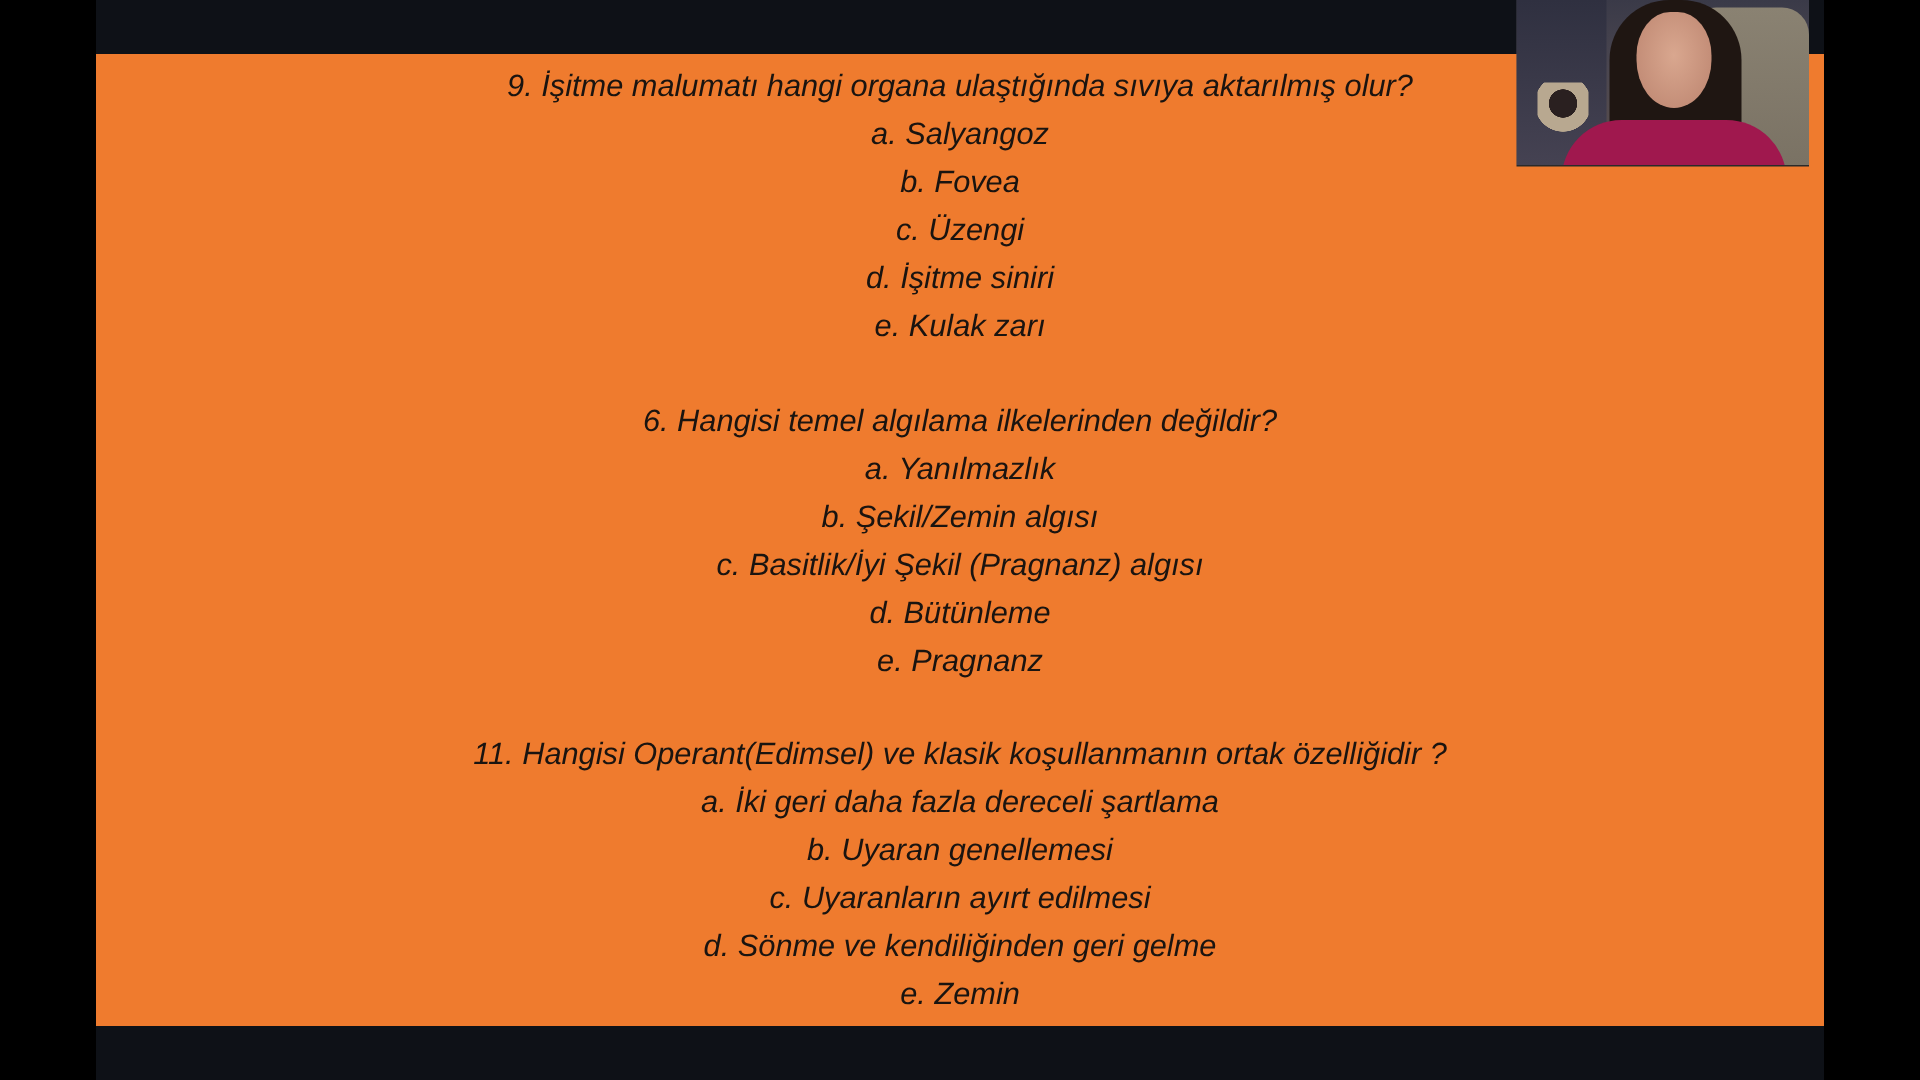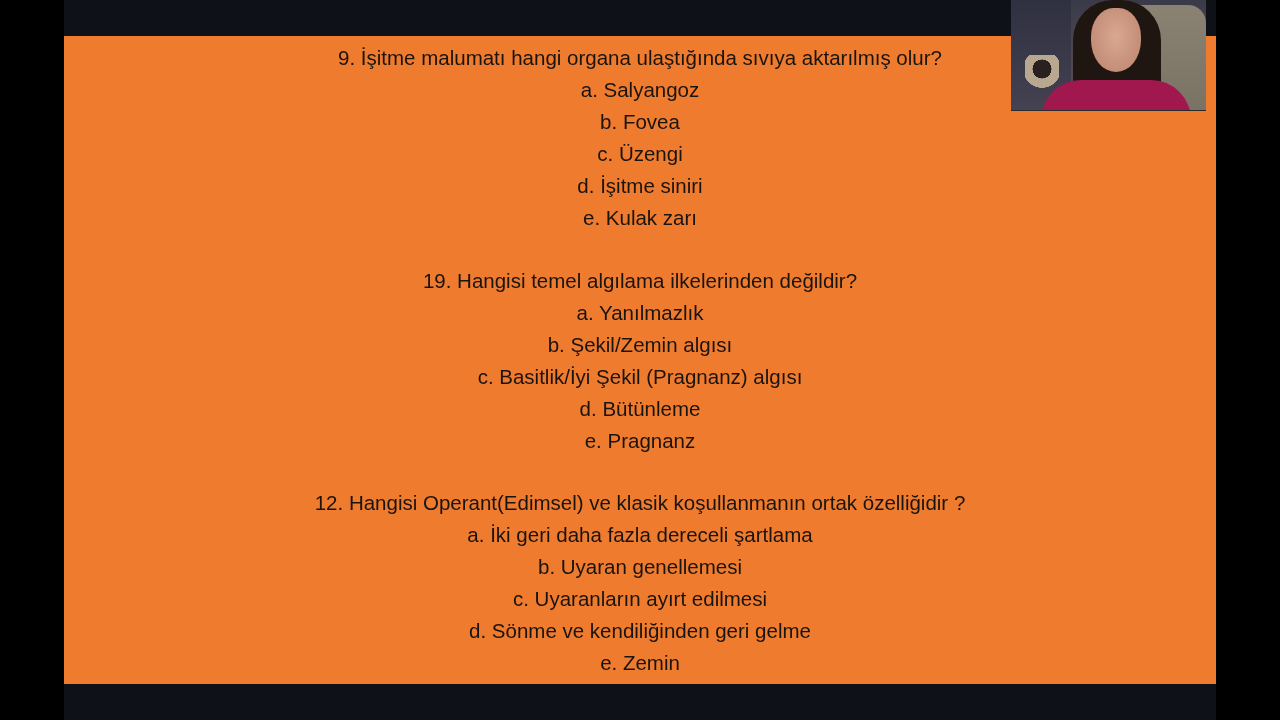--- a/index.html
+++ b/index.html
@@ -17,20 +17,21 @@
       position: absolute; left: 64px; top: 36px; width: 1152px; height: 648px;
       background: #ef7b2e;
     }
     .line {
       position: absolute; left: 64px; width: 1152px;
       text-align: center;
       font-size: 20.5px;
       color: #1a1410;
       line-height: 24px;
       white-space: nowrap;
+      font-style: italic;
     }
     .webcam {
       position: absolute; left: 1011px; top: 0; width: 195px; height: 110px;
       overflow: hidden;
       background: linear-gradient(180deg, #3a3a48 0%, #4a4650 40%, #5b4e4a 100%);
       border-bottom: 1px solid #2a2a2a;
     }
     .wall-left {
       position: absolute; left: 0; top: 0; width: 60px; height: 110px;
       background: linear-gradient(180deg, #2f3040 0%, #454252 100%);
@@ -67,28 +68,28 @@
 
 <div class="slide"></div>
 
 <div class="line" style="top:46px">9. İşitme malumatı hangi organa ulaştığında sıvıya aktarılmış olur?</div>
 <div class="line" style="top:78px">a. Salyangoz</div>
 <div class="line" style="top:110px">b. Fovea</div>
 <div class="line" style="top:142px">c. Üzengi</div>
 <div class="line" style="top:174px">d. İşitme siniri</div>
 <div class="line" style="top:206px">e. Kulak zarı</div>
 
-<div class="line" style="top:269px">19. Hangisi temel algılama ilkelerinden değildir?</div>
+<div class="line" style="top:269px">6. Hangisi temel algılama ilkelerinden değildir?</div>
 <div class="line" style="top:301px">a. Yanılmazlık</div>
 <div class="line" style="top:333px">b. Şekil/Zemin algısı</div>
 <div class="line" style="top:365px">c. Basitlik/İyi Şekil (Pragnanz) algısı</div>
 <div class="line" style="top:397px">d. Bütünleme</div>
 <div class="line" style="top:429px">e. Pragnanz</div>
 
-<div class="line" style="top:491px">12. Hangisi Operant(Edimsel) ve klasik koşullanmanın ortak özelliğidir ?</div>
+<div class="line" style="top:491px">11. Hangisi Operant(Edimsel) ve klasik koşullanmanın ortak özelliğidir ?</div>
 <div class="line" style="top:523px">a. İki geri daha fazla dereceli şartlama</div>
 <div class="line" style="top:555px">b. Uyaran genellemesi</div>
 <div class="line" style="top:587px">c. Uyaranların ayırt edilmesi</div>
 <div class="line" style="top:619px">d. Sönme ve kendiliğinden geri gelme</div>
 <div class="line" style="top:651px">e. Zemin</div>
 
 <div class="webcam">
   <div class="wall-left"></div>
   <div class="cabinet"></div>
   <div class="toy"></div>

